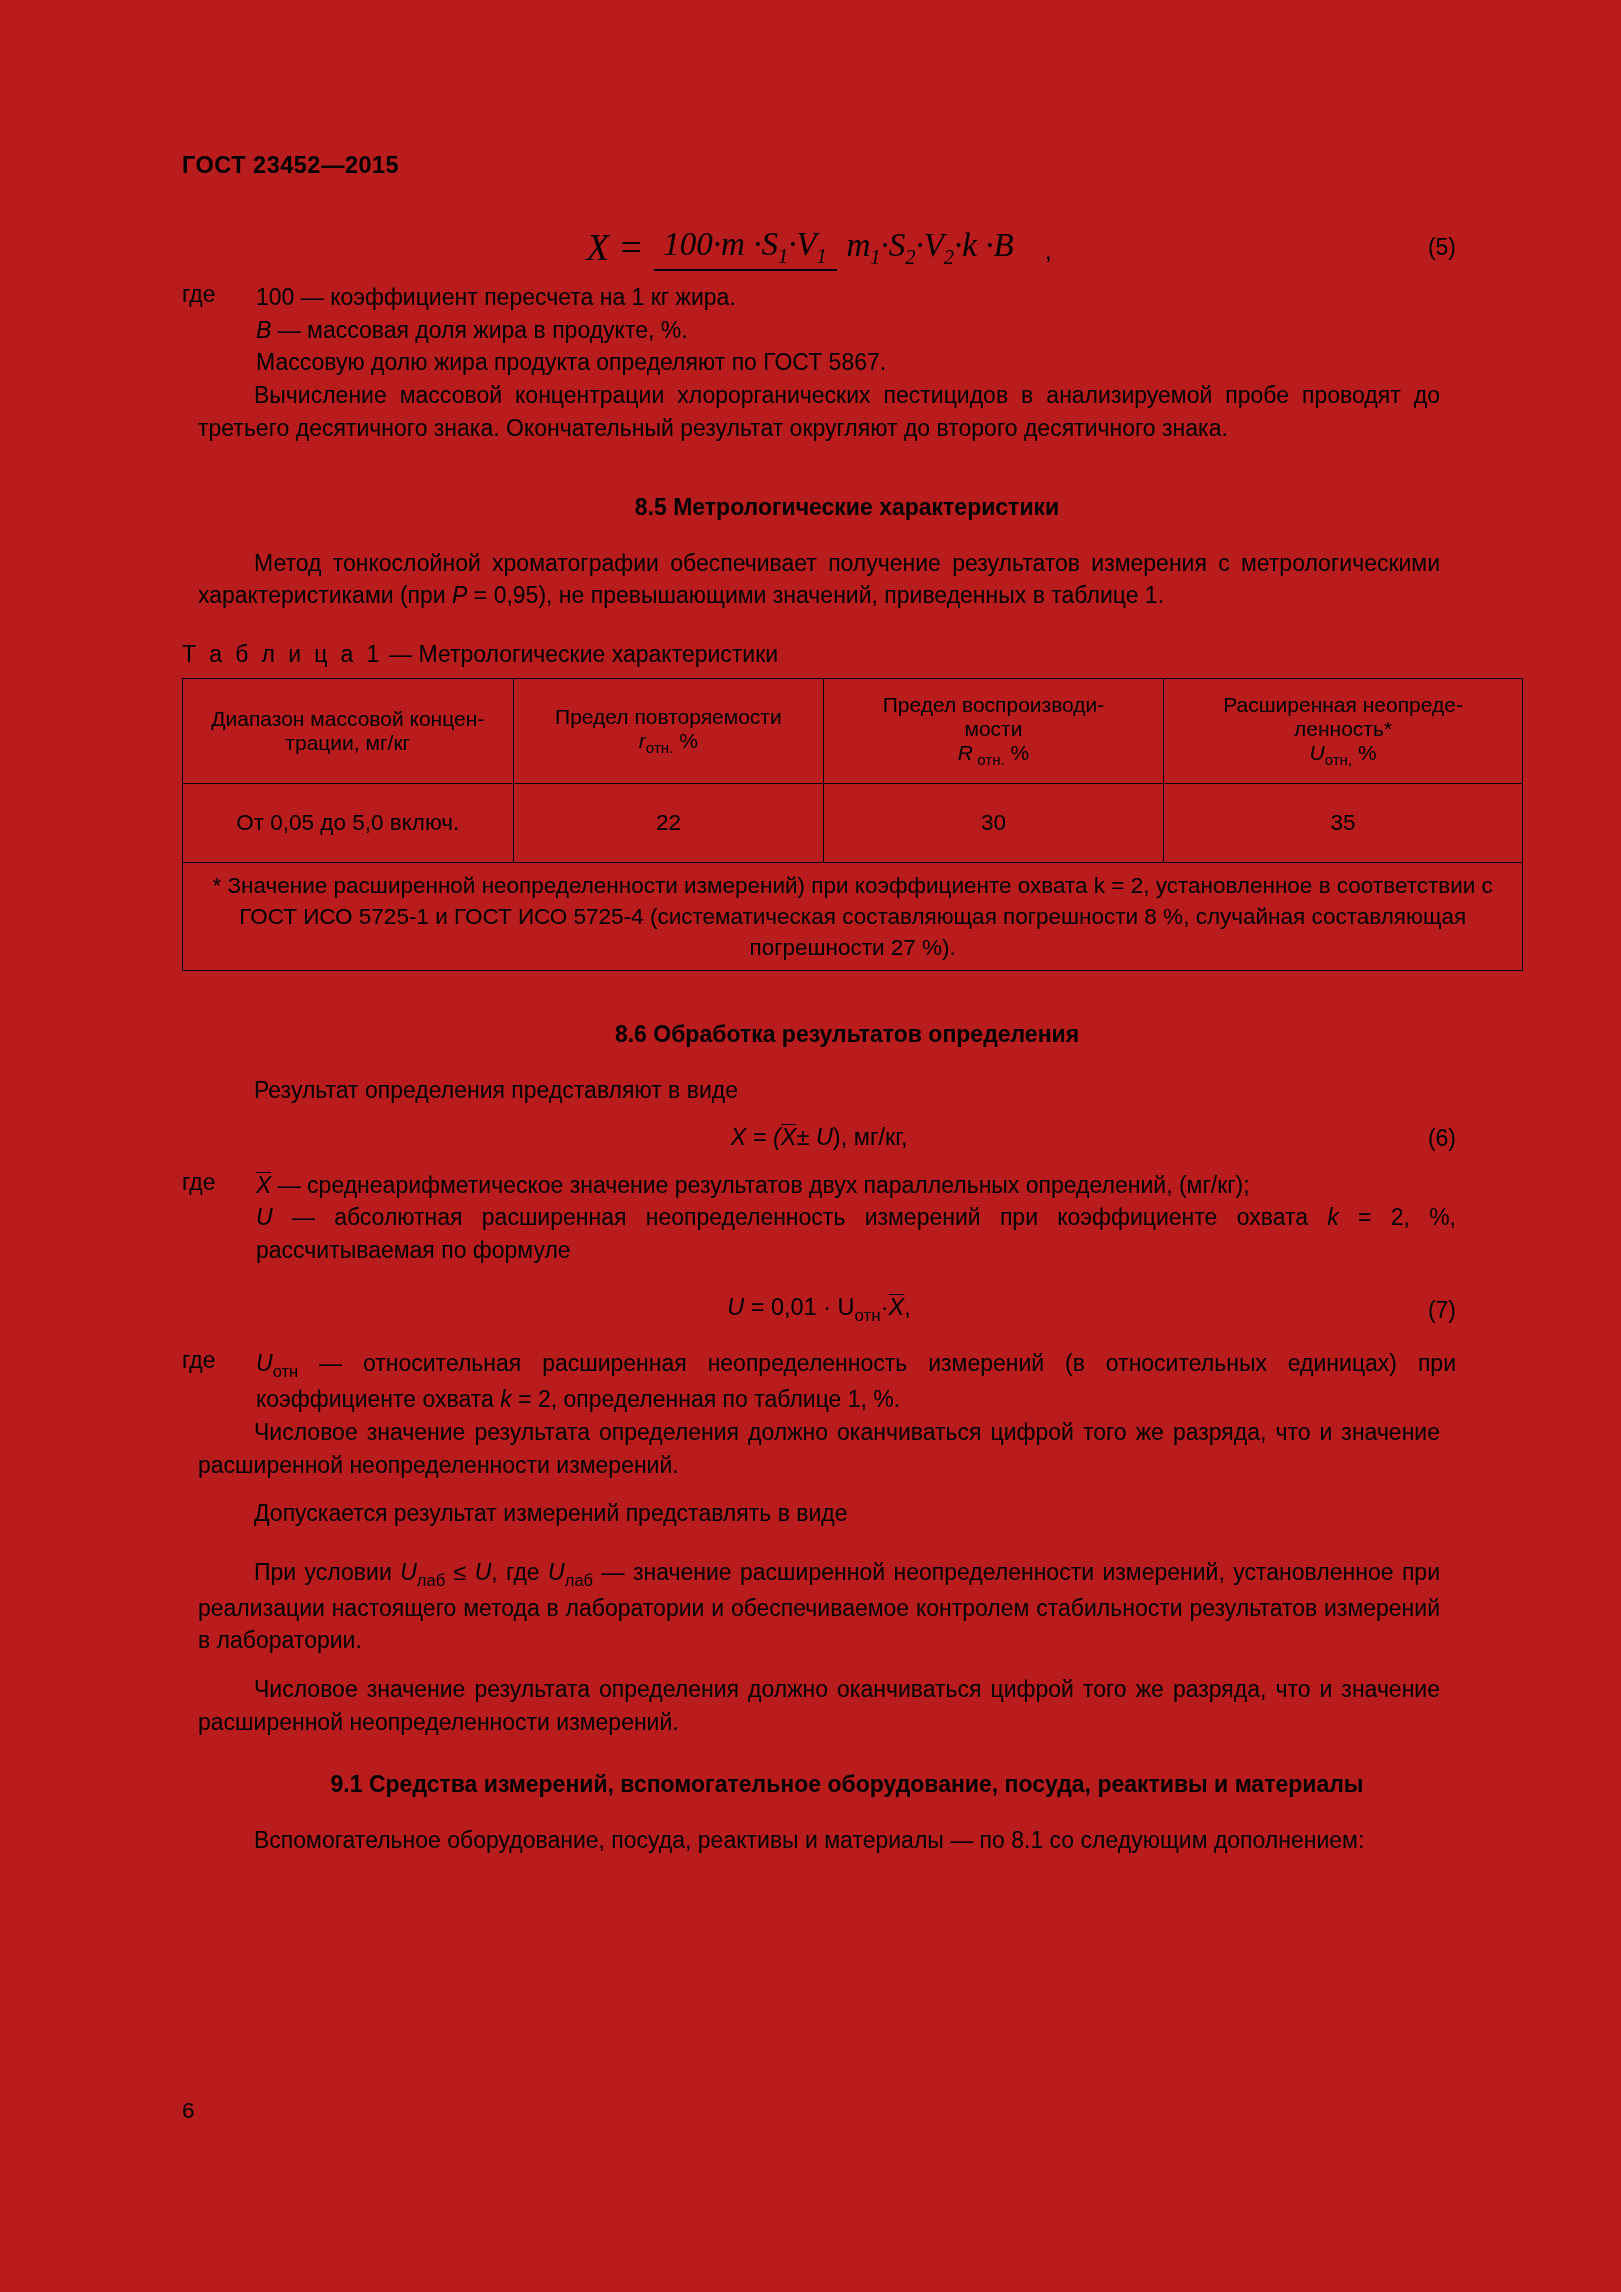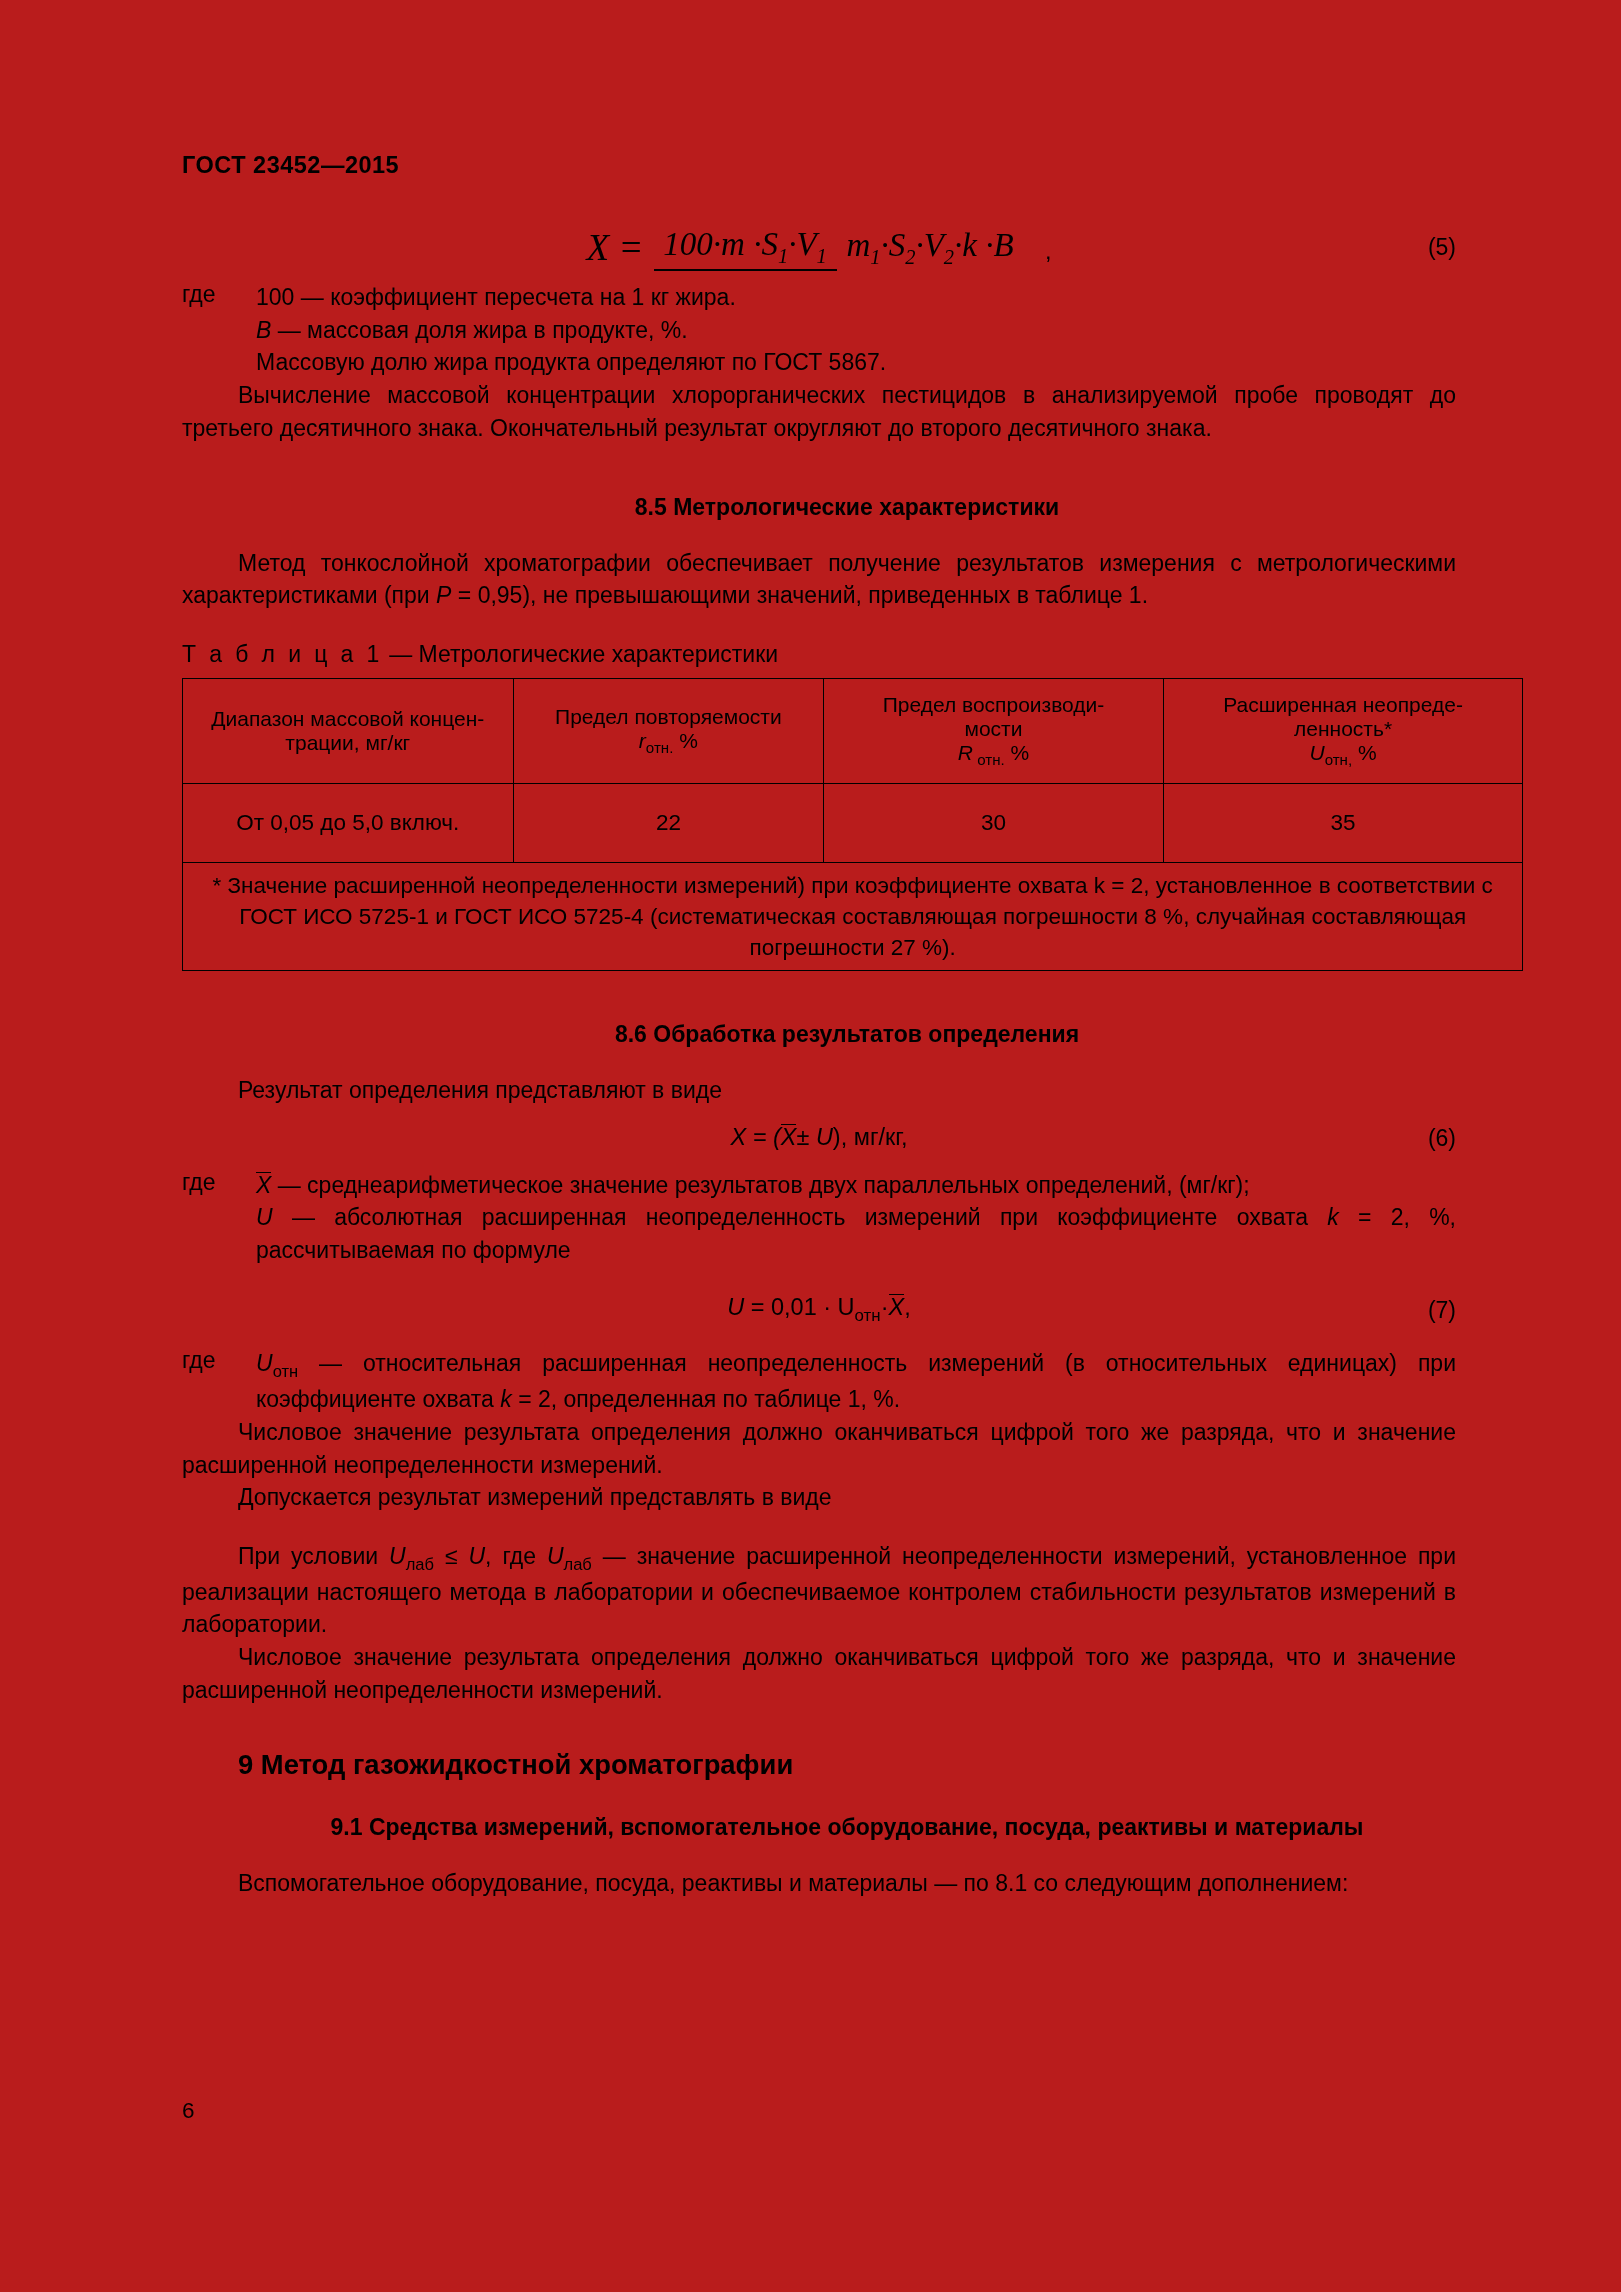--- a/index.html
+++ b/index.html
@@ -28,21 +28,21 @@
     font-weight: bold;
     letter-spacing: 0.5px;
   }
   .body-area {
     position: absolute;
     left: 182px;
     top: 206px;
     width: 1274px;
   }
   p {
-    margin: 0;
+    margin: 16px;
     font-size: 23px;
     line-height: 1.42;
     text-align: justify;
   }
   .indent {
     text-indent: 56px;
   }
   .formula-row {
     position: relative;
     width: 100%;
@@ -280,21 +280,20 @@
 
     <p class="indent" style="margin-top:0;">Числовое значение результата определения должно оканчиваться цифрой того же разряда, что и значение расширенной неопределенности измерений.</p>
 
     <p class="indent">Допускается результат измерений представлять в виде</p>
 
 
     <p class="indent" style="margin-top:25.5px;"><span>При условии </span><span class="it">U</span><span class="vsub">лаб</span><span> ≤ </span><span class="it">U</span><span>, где </span><span class="it">U</span><span class="vsub">лаб</span><span> — значение расширенной неопределенности измерений, установленное при реализации настоящего метода в лаборатории и обеспечиваемое контролем стабильности результатов измерений в лаборатории.</span></p>
 
     <p class="indent">Числовое значение результата определения должно оканчиваться цифрой того же разряда, что и значение расширенной неопределенности измерений.</p>
 
-    <div class="section-head-big">9 Метод газожидкостной хроматографии</div>
     <div class="section-head" style="margin-top:33px;">9.1 Средства измерений, вспомогательное оборудование, посуда, реактивы и материалы</div>
 
     <p class="indent para-gap">Вспомогательное оборудование, посуда, реактивы и материалы — по 8.1 со следующим дополнением:</p>
 
   </div>
 
   <div class="page-number">6</div>
 
 </div>
 

